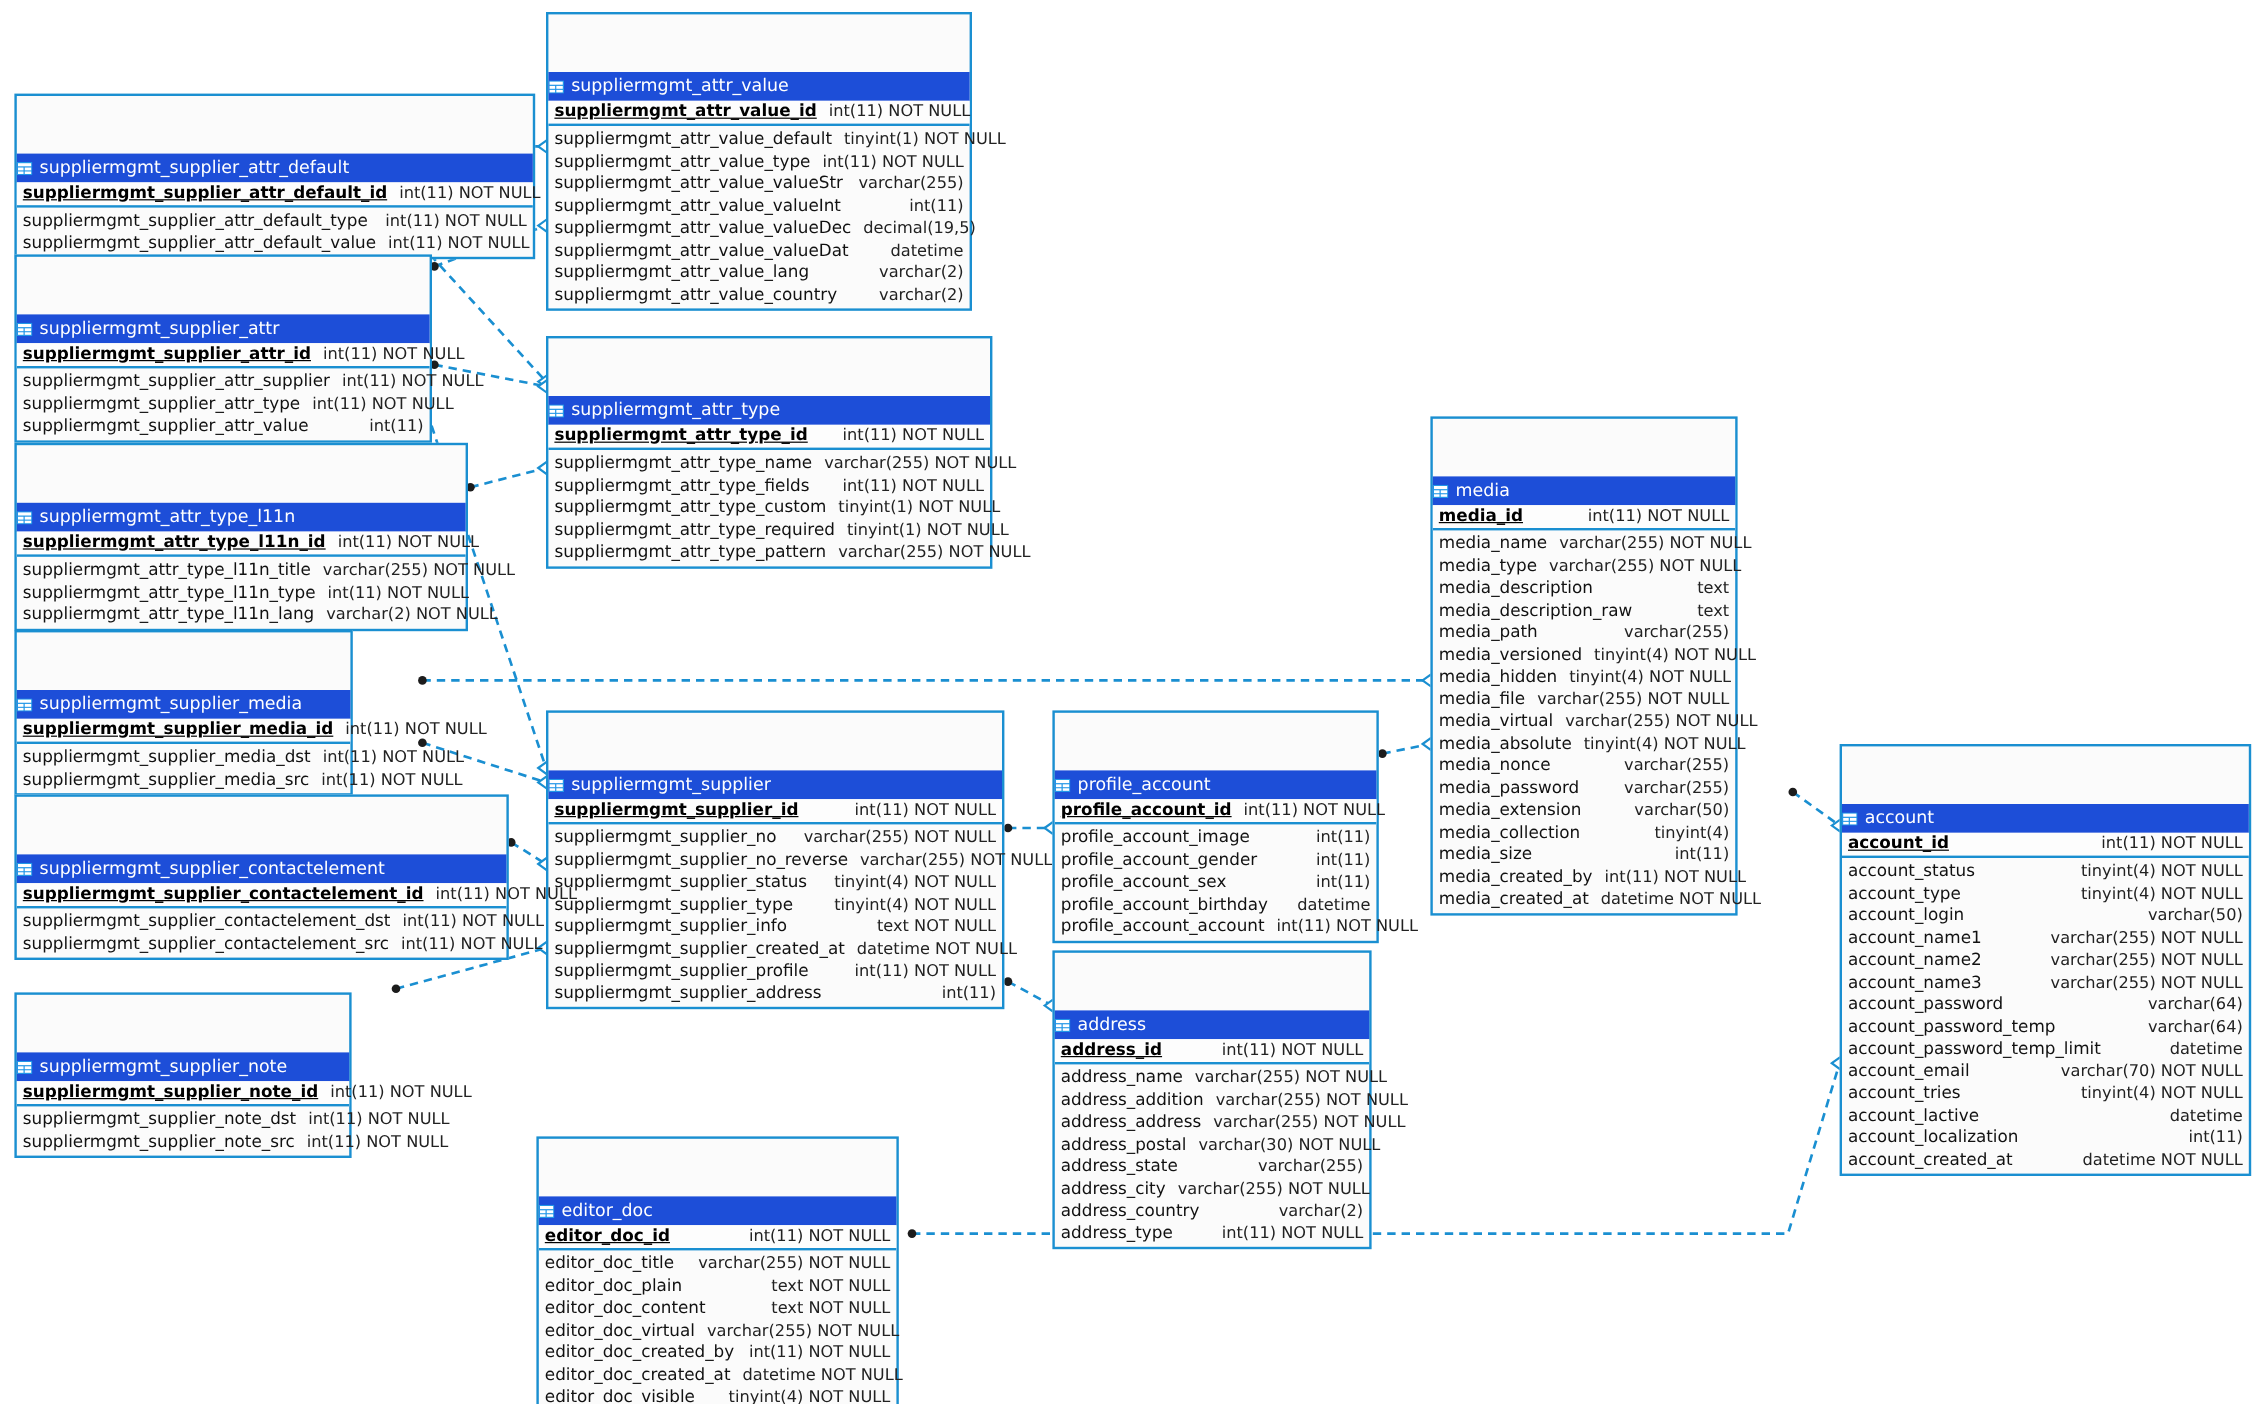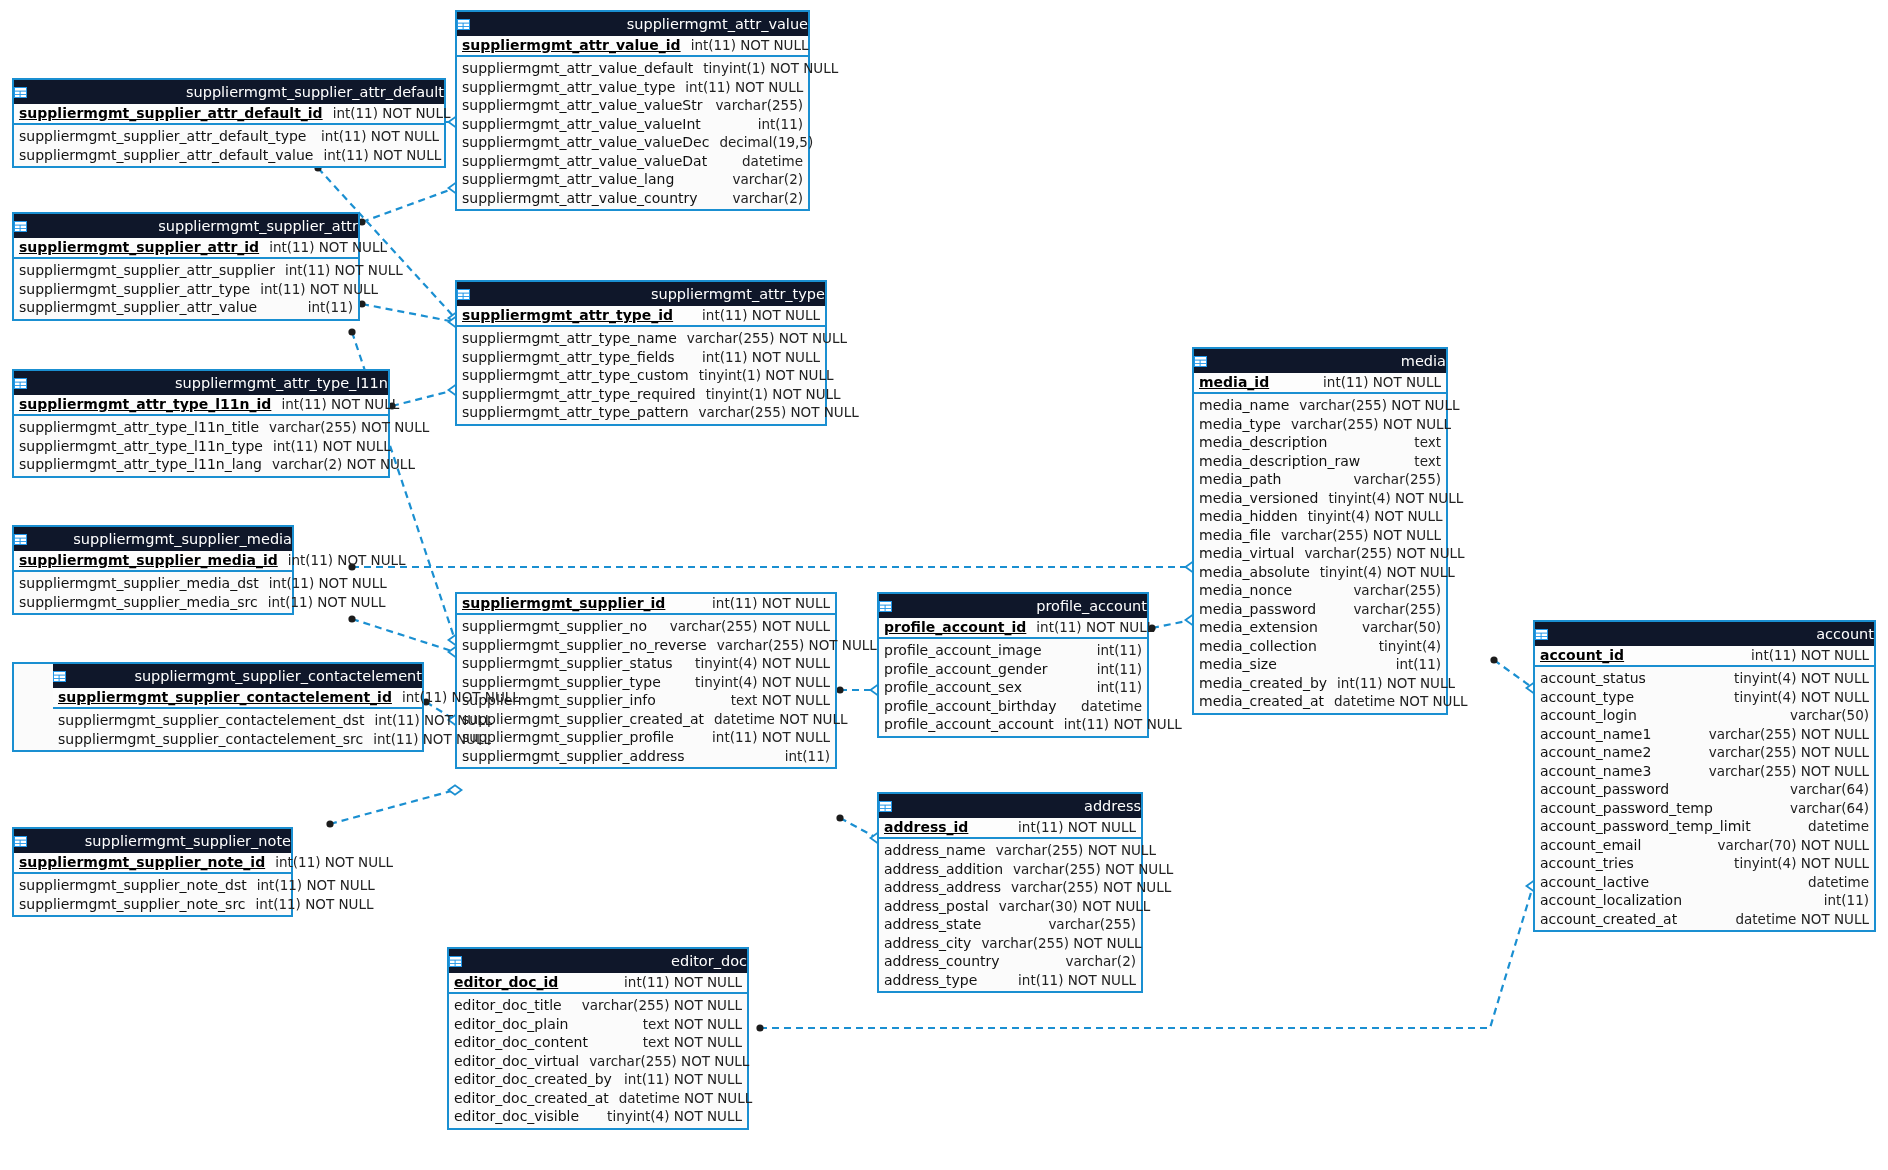--- a/index.html
+++ b/index.html
@@ -15,32 +15,33 @@
   #edges{position:absolute;left:0;top:0;width:1888px;height:1170px;pointer-events:none;z-index:1;}
 
   .table-box{
     position:absolute;
     background:#fbfbfb;
     border:2px solid #1a8fd1;
     box-sizing:border-box;
     z-index:5;
   }
   .tbl-header{
-    background:#0f172a;
+    background:#1d4ed8;
     color:#ffffff;
     height:24px;
     line-height:24px;
     text-align:center;
     font-size:14.5px;
     white-space:nowrap;
     overflow:hidden;
     display:flex;
     align-items:center;
-    justify-content:space-between;
+    justify-content:flex-start;
     gap:6px;
+    margin-top:48px;
   }
   .tbl-icon{
     display:inline-block;
     width:13px;height:11px;
     position:relative;
     flex:0 0 auto;
   }
   .tbl-icon svg{display:block;}
 
   .pk-row{
@@ -451,20 +452,33 @@
           <span class="col-name">suppliermgmt_supplier_media_dst</span>
           <span class="col-type">int(11) NOT NULL</span>
         </div>
         <div class="col-row">
           <span class="col-name">suppliermgmt_supplier_media_src</span>
           <span class="col-type">int(11) NOT NULL</span>
         </div>
       </div>
     </div>
     <div class="table-box" style="left: 455px; top: 592px; width: 382px;">
+      <div class="tbl-header">
+        <span class="tbl-icon">
+          <svg width="13" height="11" viewBox="0 0 13 11">
+            <rect x="0" y="0" width="13" height="11" fill="#2196e8"></rect>
+            <rect x="1" y="1" width="11" height="2.6" fill="#ffffff"></rect>
+            <rect x="1" y="4.6" width="4.6" height="2.4" fill="#ffffff"></rect>
+            <rect x="6.6" y="4.6" width="5.4" height="2.4" fill="#ffffff"></rect>
+            <rect x="1" y="7.9" width="4.6" height="2.1" fill="#ffffff"></rect>
+            <rect x="6.6" y="7.9" width="5.4" height="2.1" fill="#ffffff"></rect>
+          </svg>
+        </span>
+        <span>suppliermgmt_supplier</span>
+      </div>
       <div class="pk-row">
         <span class="pk-name">suppliermgmt_supplier_id</span>
         <span class="pk-type">int(11) NOT NULL</span>
       </div>
       <div class="cols">
         <div class="col-row">
           <span class="col-name">suppliermgmt_supplier_no</span>
           <span class="col-type">varchar(255) NOT NULL</span>
         </div>
         <div class="col-row">
@@ -531,21 +545,21 @@
         <div class="col-row">
           <span class="col-name">profile_account_birthday</span>
           <span class="col-type">datetime</span>
         </div>
         <div class="col-row">
           <span class="col-name">profile_account_account</span>
           <span class="col-type">int(11) NOT NULL</span>
         </div>
       </div>
     </div>
-    <div class="table-box" style="left: 12px; top: 662px; width: 412px; padding-left: 39px;">
+    <div class="table-box" style="left: 12px; top: 662px; width: 412px;">
       <div class="tbl-header">
         <span class="tbl-icon">
           <svg width="13" height="11" viewBox="0 0 13 11">
             <rect x="0" y="0" width="13" height="11" fill="#2196e8"></rect>
             <rect x="1" y="1" width="11" height="2.6" fill="#ffffff"></rect>
             <rect x="1" y="4.6" width="4.6" height="2.4" fill="#ffffff"></rect>
             <rect x="6.6" y="4.6" width="5.4" height="2.4" fill="#ffffff"></rect>
             <rect x="1" y="7.9" width="4.6" height="2.1" fill="#ffffff"></rect>
             <rect x="6.6" y="7.9" width="5.4" height="2.1" fill="#ffffff"></rect>
           </svg>

